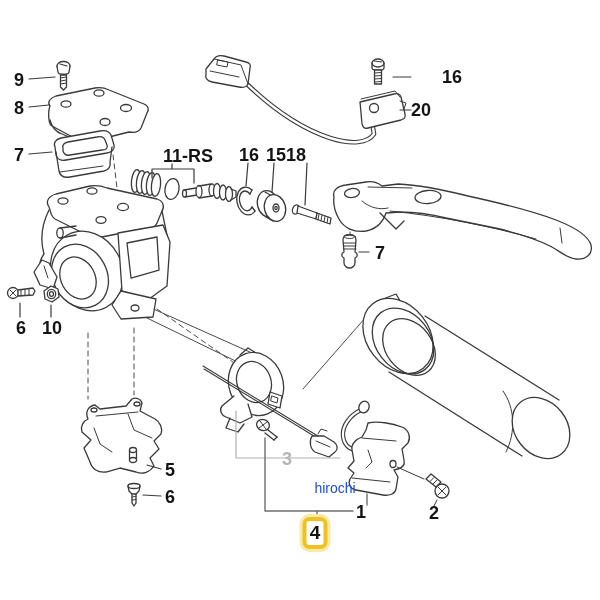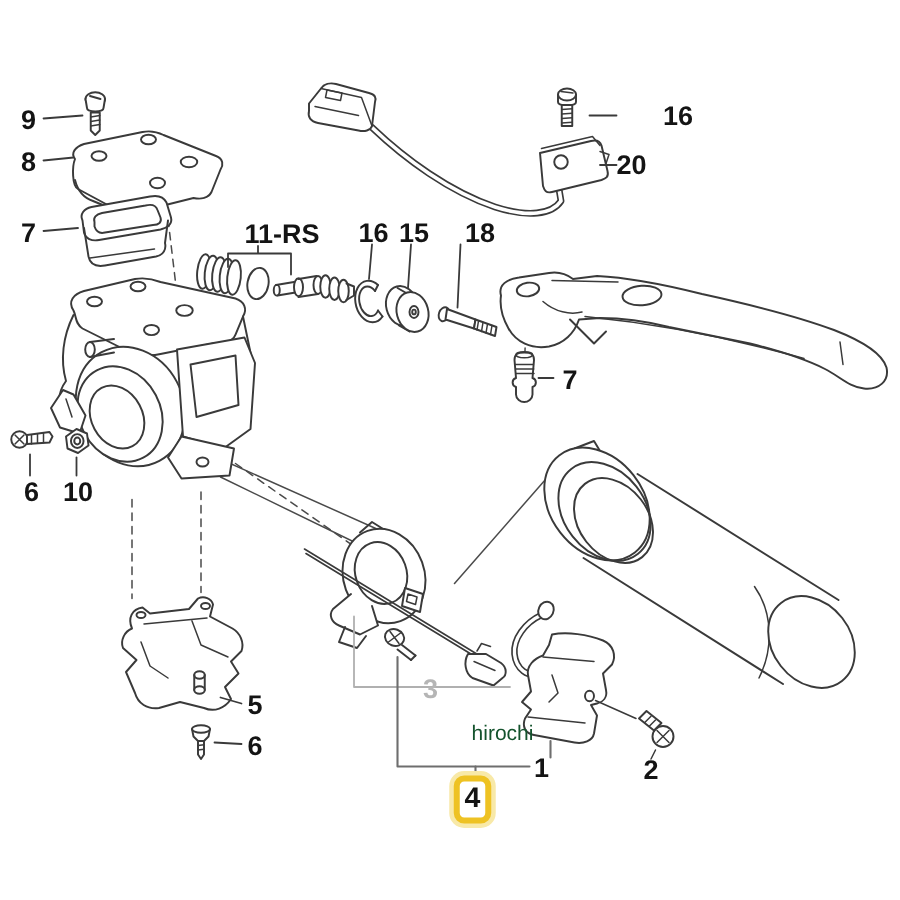--- a/index.html
+++ b/index.html
@@ -16,21 +16,21 @@
   .callout.muted{color:#b5b5b5;}
   .callout-highlight{
     position:absolute;transform:translate(-50%,-50%);
     width:17px;height:24px;display:flex;align-items:center;justify-content:center;
     background:#fff;border:4px solid #eec223;border-radius:7px;
     box-shadow:0 0 0 3px #f8e9a8;
     font-weight:bold;font-size:19px;color:#141414;cursor:pointer;
   }
   .watermark{
     position:absolute;transform:translate(-50%,-50%);
-    font-size:14px;color:#14532d;font-weight:normal;user-select:none;
+    font-size:14px;color:#1d4ed8;font-weight:normal;user-select:none;
   }
 </style>
 </head>
 <body>
 
 <div id="stage">
 
 <svg width="600" height="600" viewBox="0 0 600 600">
   <g fill="none" stroke="#3a3a3a" stroke-width="1.3" stroke-linejoin="round" stroke-linecap="round">
 
@@ -277,21 +277,21 @@
     </g>
   </g>
 </svg>
 
 <div class="callout" style="left:19px;top:80px;">9</div>
 <div class="callout" style="left:19px;top:108px;">8</div>
 <div class="callout" style="left:19px;top:155px;">7</div>
 <div class="callout" style="left:188px;top:156px;">11-RS</div>
 <div class="callout" style="left:249px;top:155px;">16</div>
 <div class="callout" style="left:276px;top:155px;">15</div>
-<div class="callout" style="left:320px;top:155px;">18</div>
+<div class="callout" style="left:296px;top:155px;">18</div>
 <div class="callout" style="left:421px;top:77px;margin-left:31px;">16</div>
 <div class="callout" style="left:421px;top:110px;">20</div>
 <div class="callout" style="left:380px;top:253px;">7</div>
 <div class="callout" style="left:21px;top:328px;">6</div>
 <div class="callout" style="left:52px;top:328px;">10</div>
 <div class="callout" style="left:170px;top:470px;">5</div>
 <div class="callout" style="left:170px;top:497px;">6</div>
 <div class="callout" style="left:361px;top:512px;">1</div>
 <div class="callout" style="left:434px;top:513px;">2</div>
 <div class="callout muted" style="left:287px;top:459px;">3</div>

